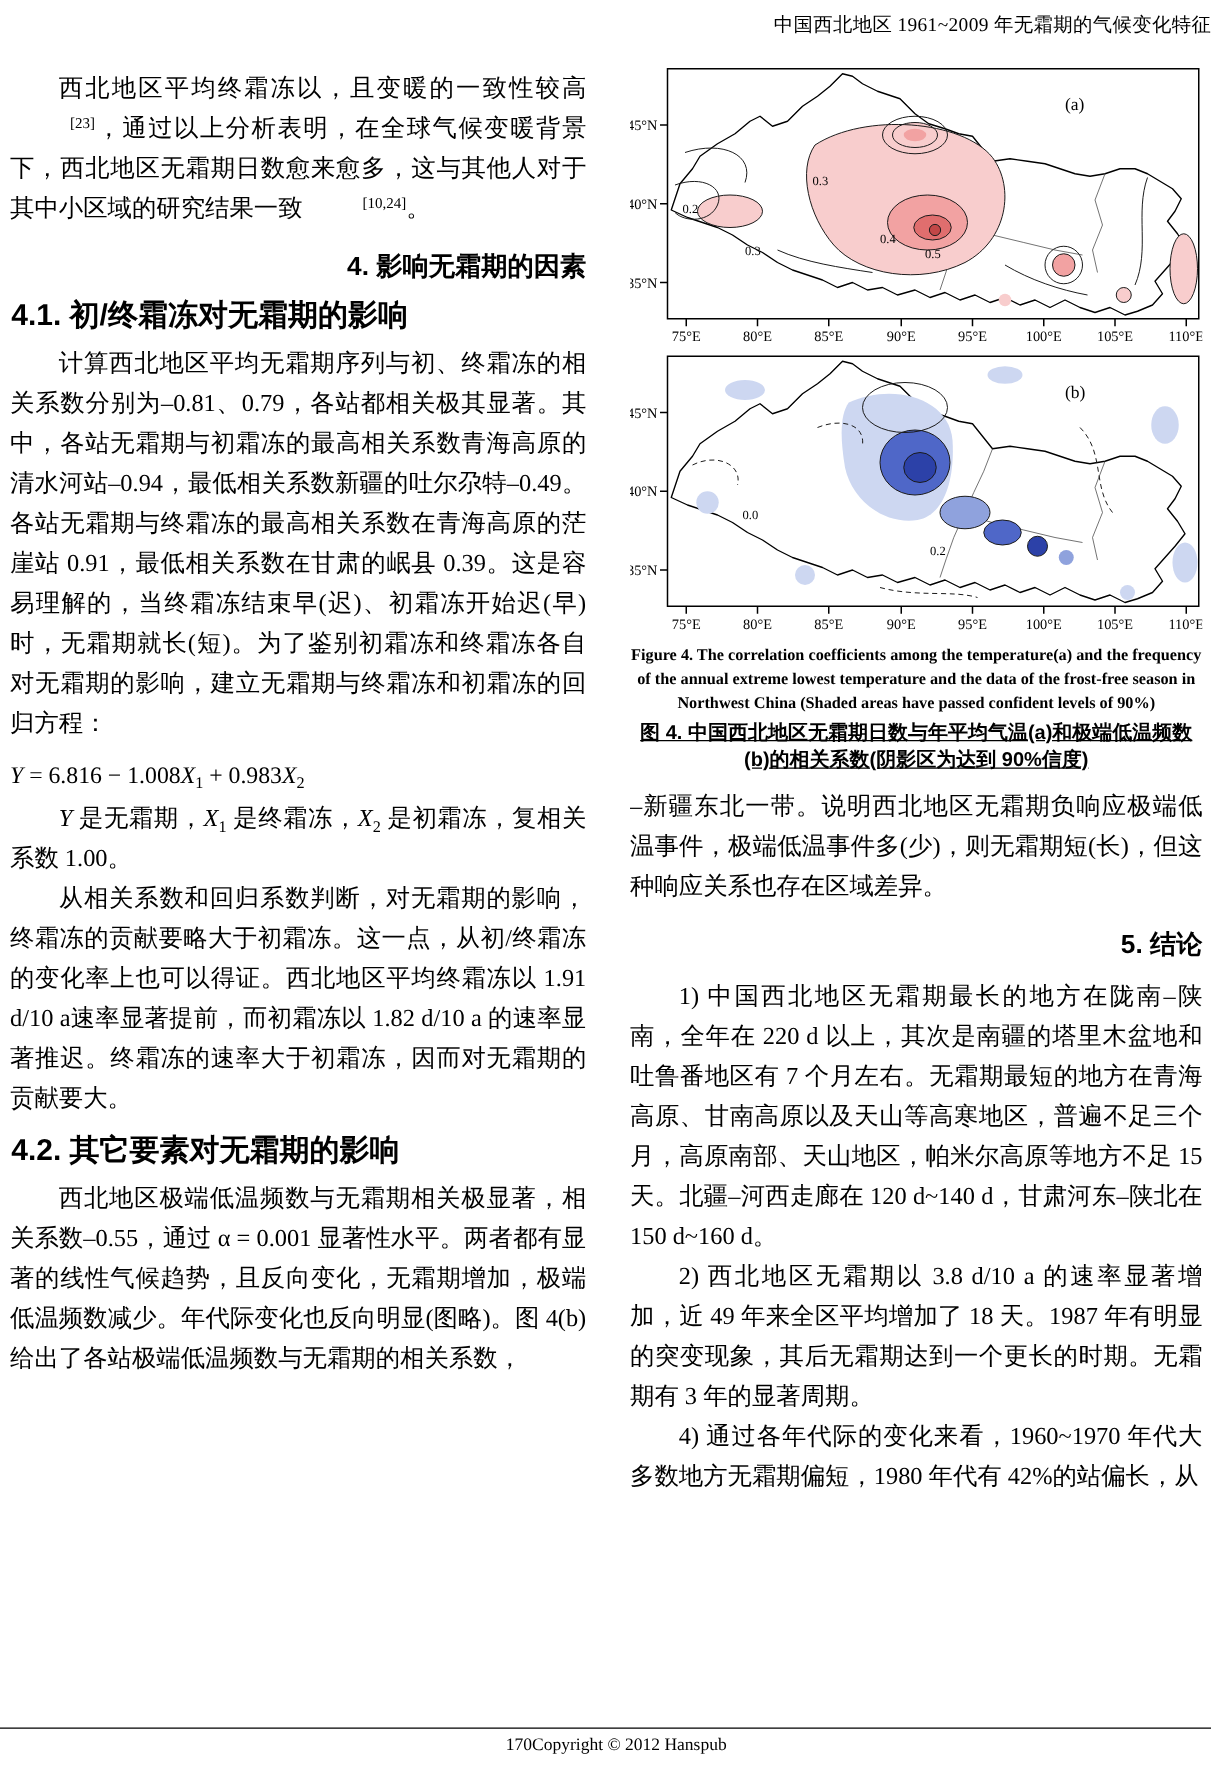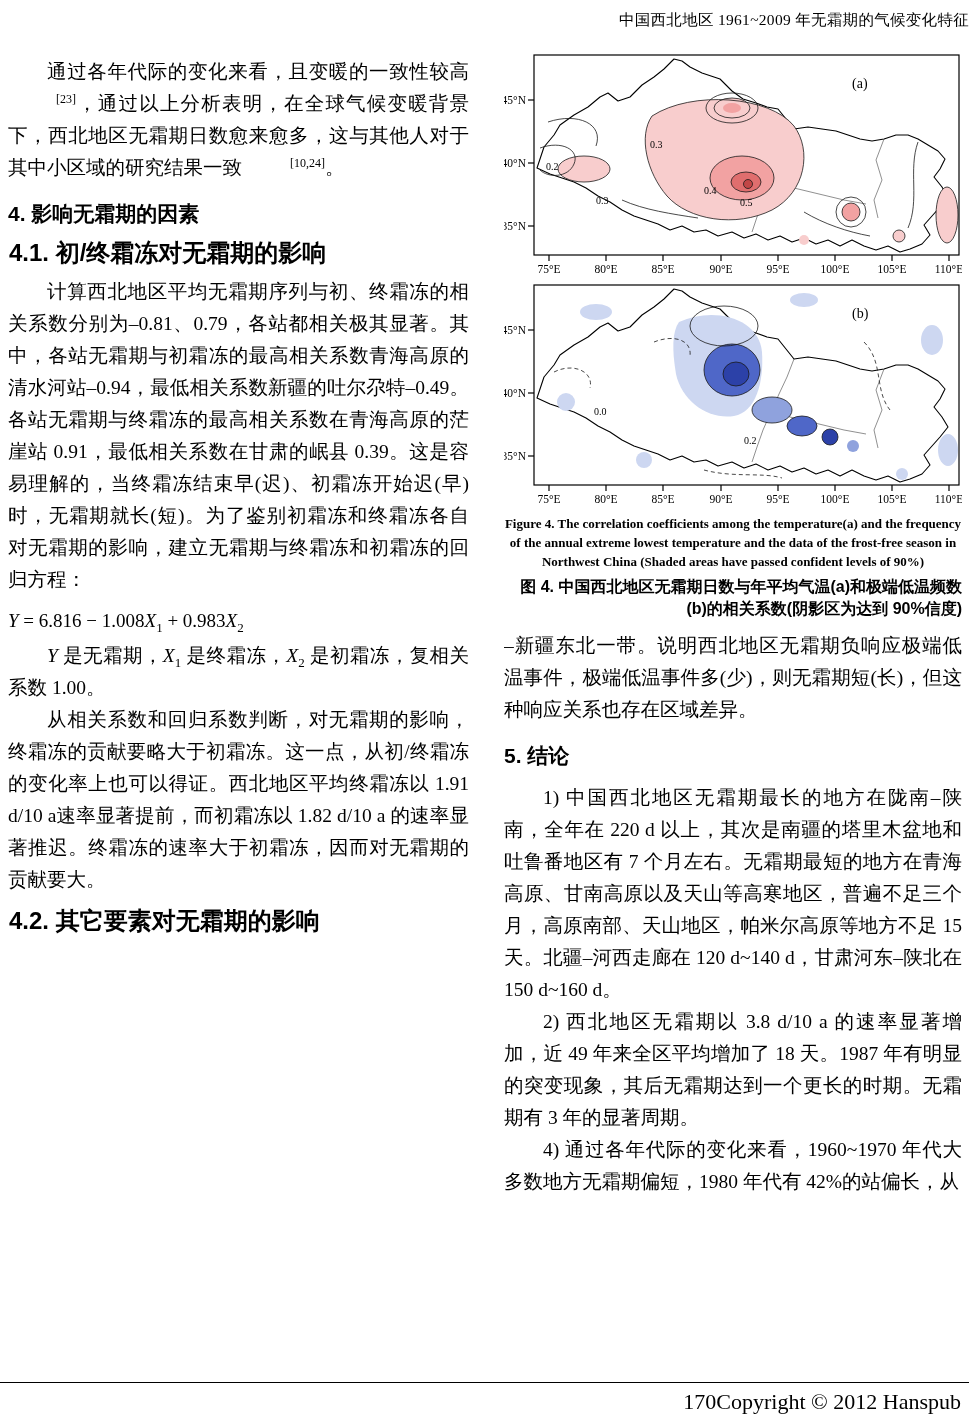--- a/index.html
+++ b/index.html
@@ -17,21 +17,21 @@
   .col-left  { left:8px;  top:56px; width:461px; height:1326px; }
   .col-right { left:504px; top:52px; width:458px; height:1330px; }
 
   p.body { font-size:19.5px; line-height:32px; text-align:justify; }
   p.indent { text-indent:2em; }
   sup.ref { font-size:12px; line-height:0;padding-left:48px; }
   sub { font-size:13px; line-height:0; }
   .var { font-style:italic; }
 
   h2.sec1 { font-family:"Liberation Sans","DejaVu Sans",sans-serif;
-            font-size:21px; line-height:28px; font-weight:bold; margin:16px 0 12px; }
+            font-size:21px; line-height:28px; font-weight:bold; margin:16px 0 12px;text-align:right; }
   h3.sec2 { font-family:"Liberation Sans","DejaVu Sans",sans-serif;
             font-size:24px; line-height:26px; font-weight:bold; margin:12px 1px 10px; }
 
   p.equation { font-size:19px; line-height:26px; text-align:left; margin:12px 0 6px; }
 
   figure.figure { margin:0 0 8px 0; }
   svg.map { display:block; width:458px; height:226px; margin:0 0 4px 0; }
 
   .frame { fill:none; stroke:#000; stroke-width:1.2; }
   .axis line { stroke:#000; stroke-width:1.2; }
@@ -41,50 +41,51 @@
   .dashed { stroke-dasharray:4 3; }
   .bold-ring { fill:none; stroke:#000; stroke-width:2.4; }
   .shade path, .shade ellipse, .shade circle { stroke:none; }
   .shade-b-edge { stroke:#333; stroke-width:.7; stroke-dasharray:3 2.5; }
   svg.map text { font-family:"Liberation Serif","DejaVu Serif",serif; font-size:11.5px; fill:#000; }
   svg.map text.clabel { font-size:10px; }
   svg.map text.panel { font-size:14px; }
 
   .cap-en { font-weight:bold; font-size:13px; line-height:19px; text-align:center; margin-top:6px; }
   .cap-zh { font-family:"Liberation Sans","DejaVu Sans",sans-serif;
-            font-weight:bold; font-size:16px; line-height:22px; text-align:right; margin:5px 0 10px; }
+            font-weight:bold; font-size:16px; line-height:22px; text-align:center; margin:5px 0 10px;text-decoration:underline; }
 
   .footer { position:absolute; left:0; right:0; top:1382px; border-top:1.5px solid #000;
-            padding:6px 8px 0 25px; display:flex; justify-content:flex-end; font-size:22px; }
+            padding:6px 8px 0 25px; display:flex; justify-content:center; font-size:14px; }
 </style>
 </head>
 <body>
 
 <div class="page">
 
   <div class="header">
     <span>中国西北地区 1961~2009 年无霜期的气候变化特征</span>
   </div>
 
   <div class="col col-left">
-    <p class="body indent"><span>通过各年代际的变化来看，且变暖的一致性较高</span><sup class="ref">[23]</sup><span>，通过以上分析表明，在全球气候变暖背景下，西北地区无霜期日数愈来愈多，这与其他人对于其中小区域的研究结果一致</span><sup class="ref">[10,24]</sup><span>。</span></p>
+    <p class="body indent"><span>西北地区平均终霜冻以，且变暖的一致性较高</span><sup class="ref">[23]</sup><span>，通过以上分析表明，在全球气候变暖背景下，西北地区无霜期日数愈来愈多，这与其他人对于其中小区域的研究结果一致</span><sup class="ref">[10,24]</sup><span>。</span></p>
 
     <h2 class="sec1">4. 影响无霜期的因素</h2>
     <h3 class="sec2">4.1. 初/终霜冻对无霜期的影响</h3>
 
     <p class="body indent">计算西北地区平均无霜期序列与初、终霜冻的相关系数分别为–0.81、0.79，各站都相关极其显著。其中，各站无霜期与初霜冻的最高相关系数青海高原的清水河站–0.94，最低相关系数新疆的吐尔尕特–0.49。各站无霜期与终霜冻的最高相关系数在青海高原的茫崖站 0.91，最低相关系数在甘肃的岷县 0.39。这是容易理解的，当终霜冻结束早(迟)、初霜冻开始迟(早)时，无霜期就长(短)。为了鉴别初霜冻和终霜冻各自对无霜期的影响，建立无霜期与终霜冻和初霜冻的回归方程：</p>
 
     <p class="equation"><span class="var">Y</span><span> = 6.816 − 1.008</span><span class="var">X</span><sub>1</sub><span> + 0.983</span><span class="var">X</span><sub>2</sub></p>
 
     <p class="body indent"><span class="var">Y</span><span> 是无霜期，</span><span class="var">X</span><sub>1</sub><span> 是终霜冻，</span><span class="var">X</span><sub>2</sub><span> 是初霜冻，复相关系数 1.00。</span></p>
 
     <p class="body indent">从相关系数和回归系数判断，对无霜期的影响，终霜冻的贡献要略大于初霜冻。这一点，从初/终霜冻的变化率上也可以得证。西北地区平均终霜冻以 1.91 d/10 a速率显著提前，而初霜冻以 1.82 d/10 a 的速率显著推迟。终霜冻的速率大于初霜冻，因而对无霜期的贡献要大。</p>
 
     <h3 class="sec2">4.2. 其它要素对无霜期的影响</h3>
 
+    <p class="body indent">西北地区极端低温频数与无霜期相关极显著，相关系数–0.55，通过 α = 0.001 显著性水平。两者都有显著的线性气候趋势，且反向变化，无霜期增加，极端低温频数减少。年代际变化也反向明显(图略)。图 4(b)给出了各站极端低温频数与无霜期的相关系数，</p>
   </div>
 
   <div class="col col-right">
 
     <figure class="figure">
 
       <svg class="map" viewBox="0 0 458 226">
         <g class="geo">
           <path class="border" d="M33,116 L40,95 L50,83 L56,73 L70,63 L84,55 L96,45 L104,41 L114,49 L126,45 L138,33 L150,25 L160,17 L170,7 L178,9 L186,15 L198,21 L210,25 L216,27 L228,39 L239,47 L252,51 L263,55 L274,57 L282,67 L290,77 L304,75 L318,77 L332,79 L344,83 L356,87 L368,89 L380,87 L392,83 L404,83 L414,87 L424,93 L434,99 L441,107 L436,117 L430,125 L438,135 L444,145 L436,155 L428,164 L420,173 L426,183 L418,192 L406,197 L396,200 L384,194 L372,198 L360,194 L348,188 L336,194 L324,188 L312,192 L300,186 L288,190 L276,184 L264,188 L252,182 L240,186 L228,180 L214,184 L202,178 L190,180 L178,174 L166,178 L154,172 L142,168 L130,164 L118,158 L106,150 L94,144 L82,136 L70,130 L58,126 L46,122 Z"></path>
           <path class="inner" d="M290,77 L283,95 L275,112 L267,130 L259,148 L253,165 L248,180"></path>

